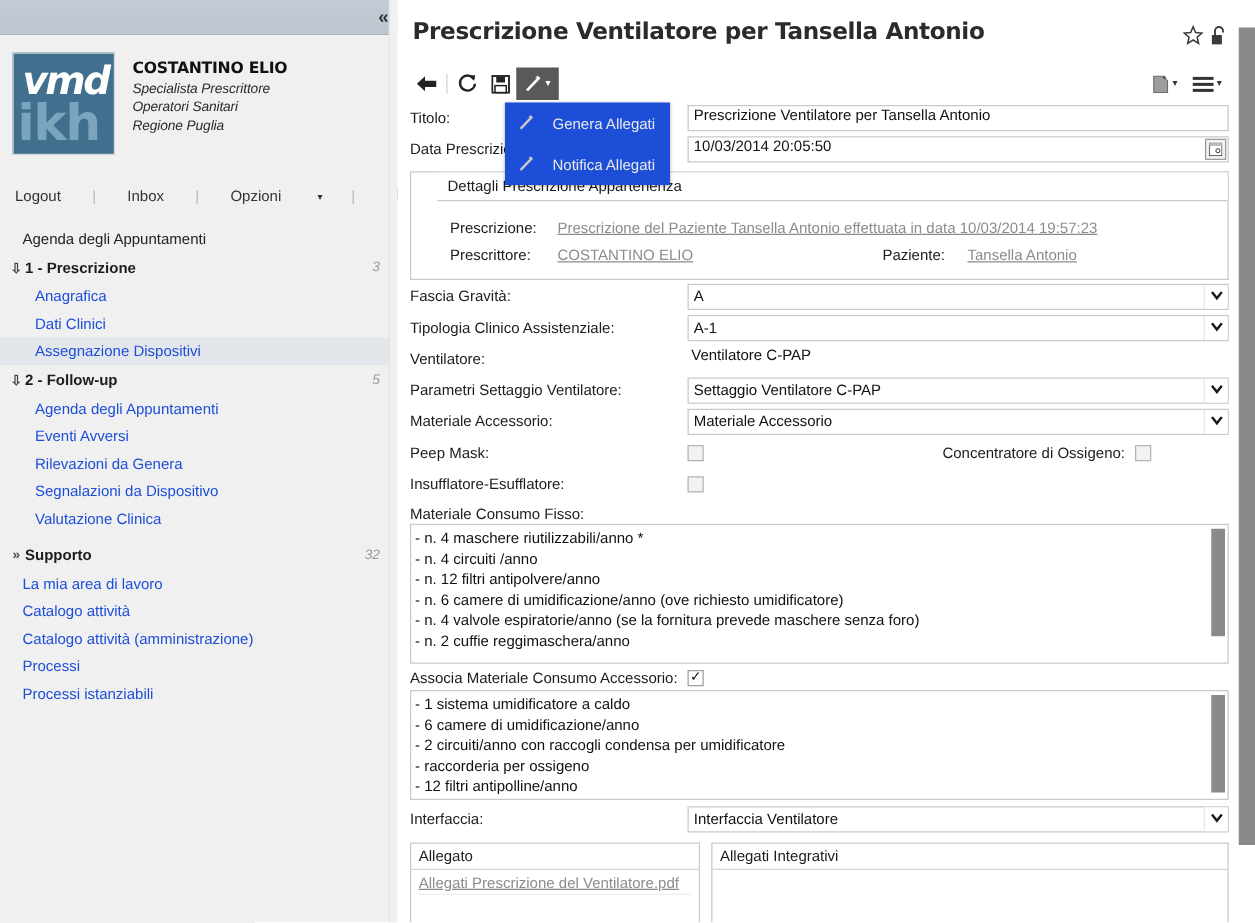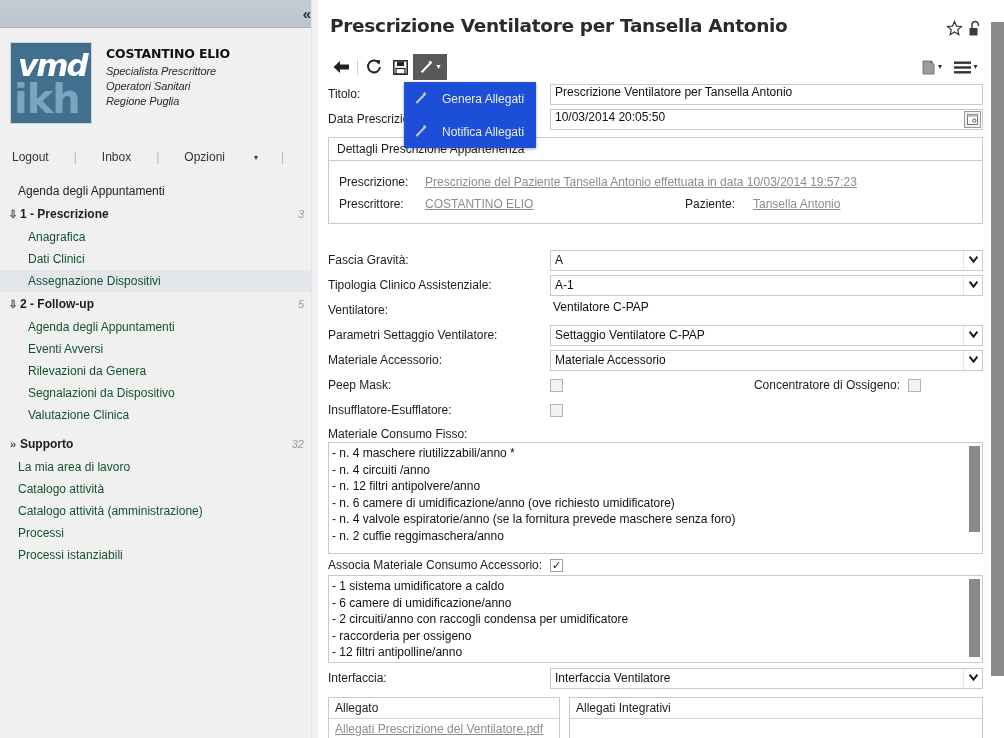--- a/index.html
+++ b/index.html
@@ -94,21 +94,21 @@
   .nav-group .gicon {
     width: 14px; display: inline-block; text-align: center;
     color: #4a4a4a; font-size: 11px; font-weight: bold;
   }
   .nav-group .glabel { flex: 1; }
   .nav-group .gcount {
     font-style: italic; color: #9a9a9a; font-weight: normal;
     font-size: 11px; padding-right: 6px;
   }
   .nav-item {
-    padding: 4px 0 4px 28px; font-size: 12px; color: #14532d; cursor: pointer;
+    padding: 4px 0 4px 28px; font-size: 12px; color: #1d4ed8; cursor: pointer;
   }
   .nav-item.selected { background: #e3e7ec; }
 
   
   #sb-edge {
     position: absolute; top: 0; right: 0; width: 7px; height: 738px;
     background: #f0f0f0; border-left: 1px solid #e4e4e4;
   }
 
   
@@ -202,21 +202,21 @@
   .cal-btn {
     position: absolute; right: 2px; top: 2px;
     width: 17px; height: 17px;
     border: 1px solid #9a9a9a; background: #f3f3f3;
     display: flex; align-items: center; justify-content: center;
     cursor: pointer;
   }
 
   
   .fieldset {
-    border: 1px solid #c9c9c9; margin: 6px 0 24px 0; background: #fff;
+    border: 1px solid #c9c9c9; margin: 6px 0 1px 0; background: #fff; padding-left: 21px;
   }
   .fs-legend {
     border-bottom: 1px solid #c9c9c9;
     padding: 4px 8px; font-size: 12px; color: #1c1c1c;
     background: #fff;
   }
   .fs-body { padding: 10px 10px 8px 10px; }
   .drow { display: flex; align-items: center; min-height: 22px; }
   .dlabel { width: 86px; flex: 0 0 86px; font-size: 12px; color: #1c1c1c; }
   .dlabel.w2 { width: 118px; flex: 0 0 118px; text-align: right; padding-right: 18px; }

